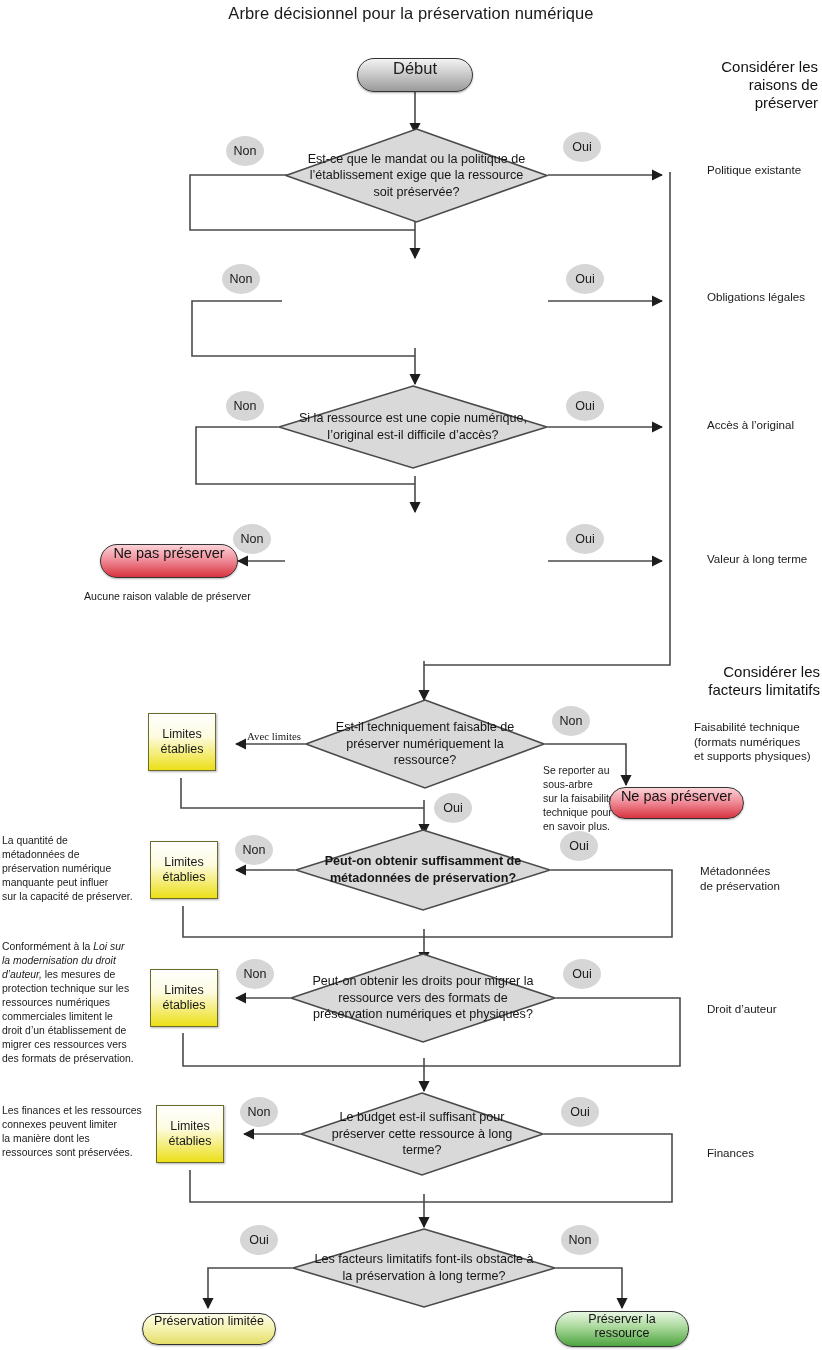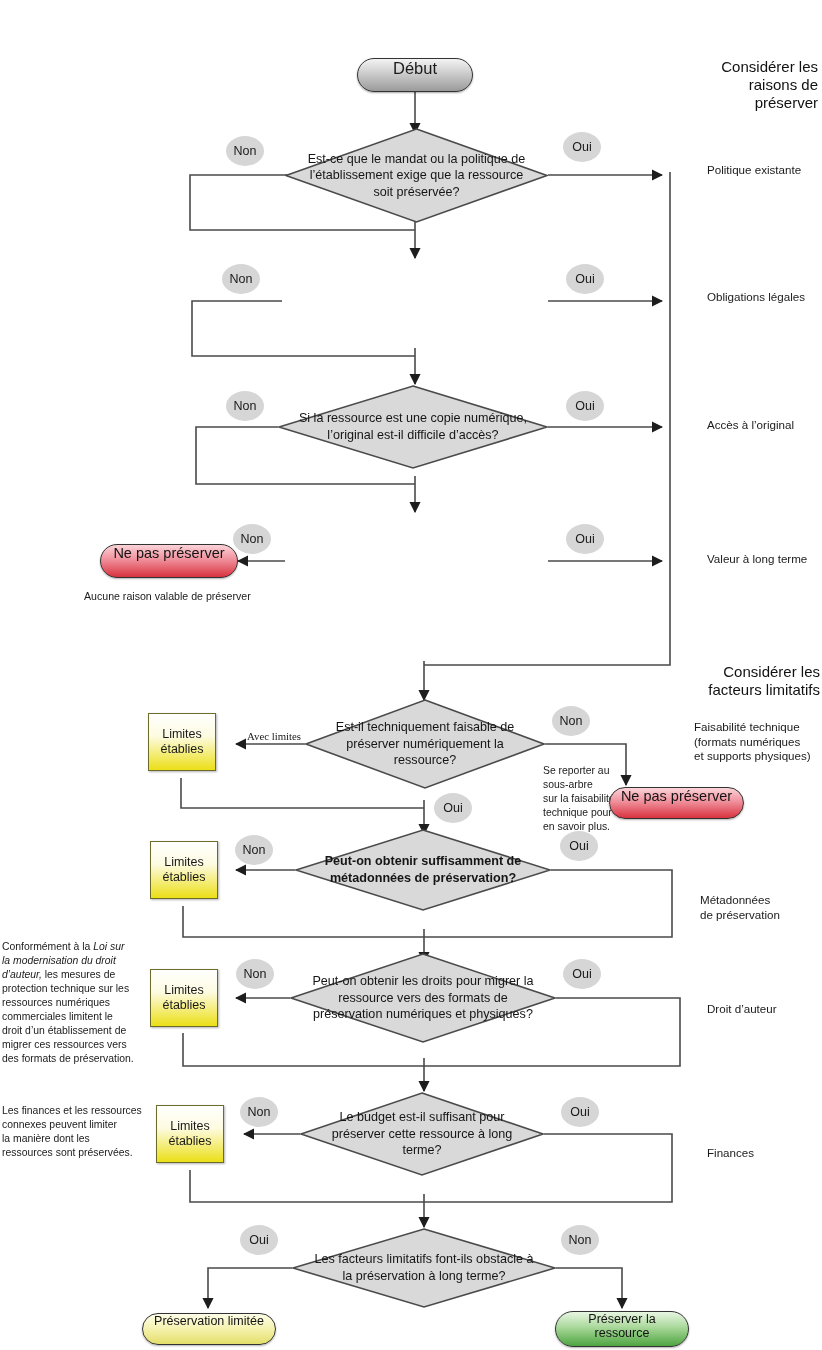--- a/index.html
+++ b/index.html
@@ -53,20 +53,21 @@
   .note{position:absolute;font-size:10.4px;line-height:1.34;color:#1a1a1a;}
   .note i{font-style:italic;}
   .smallcap{position:absolute;font-size:10.6px;color:#1a1a1a;}
   .edgelbl{position:absolute;font-size:10.8px;color:#1a1a1a;}
 </style>
 </head>
 <body>
 
 <div id="stage">
 
+  <div class="title">Arbre décisionnel pour la préservation numérique</div>
 
   <svg id="wires" viewBox="0 0 822 1350" xmlns="http://www.w3.org/2000/svg">
     <defs>
       <marker id="ah" viewBox="0 0 10 10" refX="9" refY="5" markerWidth="7" markerHeight="7" orient="auto-start-reverse">
         <path d="M 0 0 L 10 5 L 0 10 z" fill="#1d1d1d"></path>
       </marker>
     </defs>
     <g stroke="#4a4a4a" stroke-width="1.6" fill="none">
 
       <path d="M415,90 L415,133" marker-end="url(#ah)"></path>
@@ -128,21 +129,21 @@
   <div class="rhead" style="left:680px;top:663px;width:140px;"><span style="white-space: pre-line;">Considérer les
 facteurs limitatifs</span></div>
 
   <div class="rlabel" style="left:707px;top:163px;width:115px;"><span>Politique existante</span></div>
   <div class="rlabel" style="left:707px;top:290px;width:115px;"><span>Obligations légales</span></div>
   <div class="rlabel" style="left:707px;top:418px;width:115px;"><span>Accès à l’original</span></div>
   <div class="rlabel" style="left:707px;top:552px;width:115px;"><span>Valeur à long terme</span></div>
   <div class="rlabel" style="left:694px;top:720px;width:128px;"><span style="white-space: pre-line;">Faisabilité technique
 (formats numériques
 et supports physiques)</span></div>
-  <div class="rlabel" style="left:700px;top:864px;width:120px;margin-top:29px;"><span style="white-space: pre-line;">Métadonnées
+  <div class="rlabel" style="left:700px;top:864px;width:120px;"><span style="white-space: pre-line;">Métadonnées
 de préservation</span></div>
   <div class="rlabel" style="left:707px;top:1002px;width:115px;"><span>Droit d’auteur</span></div>
   <div class="rlabel" style="left:707px;top:1146px;width:115px;"><span>Finances</span></div>
 
   <div class="diamond" style="left:285px;top:128px;width:263px;height:95px;">
     <svg width="263" height="95" viewBox="0 0 263 95">
       <polygon points="131.5,1 262,47.5 131.5,94 1,47.5" fill="#d9d9d9" stroke="#4a4a4a" stroke-width="1.6"></polygon>
     </svg>
     <div class="dlabel">Est-ce que le mandat ou la politique de l’établissement exige que la ressource soit préservée?</div>
   </div>
@@ -200,20 +201,25 @@
     <div class="dlabel">Peut-on obtenir suffisamment de métadonnées de préservation?</div>
   </div>
   <div class="bubble" style="left:235px;top:835px;">Non</div>
   <div class="bubble" style="left:560px;top:831px;">Oui</div>
 
   <div class="node limbox" style="left:150px;top:841px;width:68px;height:58px;">
     <span style="white-space: pre-line;">Limites
 établies</span>
   </div>
 
+  <div class="note" style="left: 2px; top: 834px; width: 136px; white-space: pre-line;">La quantité de
+métadonnées de
+préservation numérique
+manquante peut influer
+sur la capacité de préserver.</div>
 
   <div class="diamond" style="left:290px;top:953px;width:266px;height:90px;">
     <svg width="266" height="90" viewBox="0 0 266 90">
       <polygon points="133,1 265,45 133,89 1,45" fill="#d9d9d9" stroke="#4a4a4a" stroke-width="1.6"></polygon>
     </svg>
     <div class="dlabel">Peut-on obtenir les droits pour migrer la ressource vers des formats de préservation numériques et physiques?</div>
   </div>
   <div class="bubble" style="left:236px;top:959px;">Non</div>
   <div class="bubble" style="left:563px;top:959px;">Oui</div>
 

